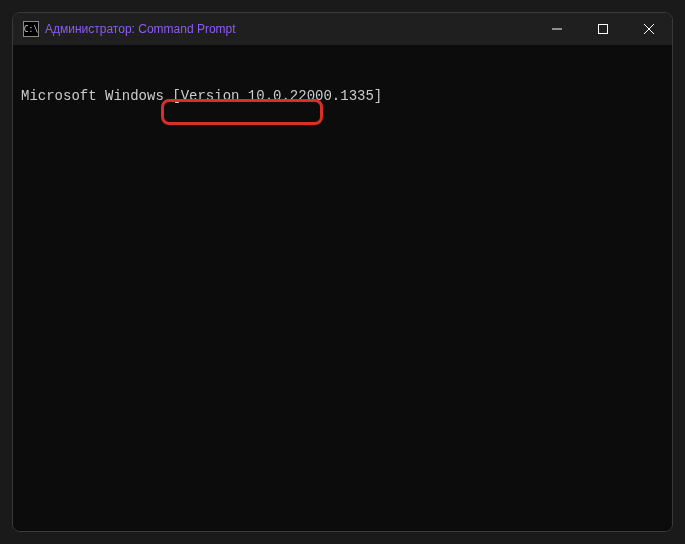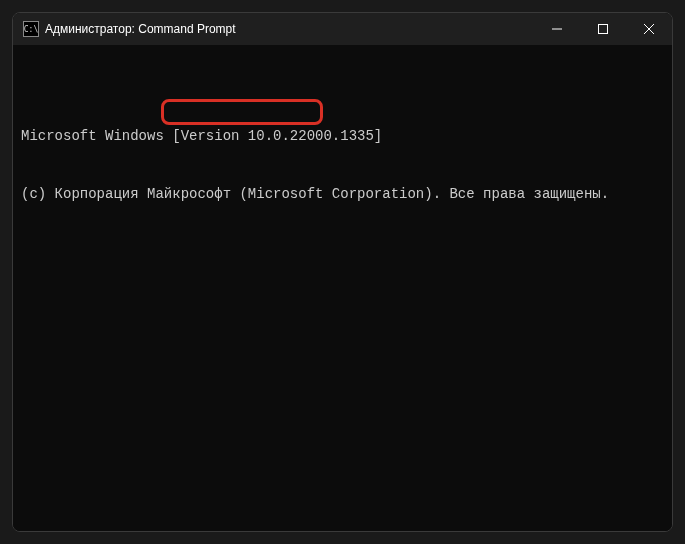--- a/index.html
+++ b/index.html
@@ -44,21 +44,21 @@
       border: 1px solid #888;
       display: flex;
       align-items: center;
       justify-content: center;
       font-size: 8px;
       color: #ccc;
       font-family: monospace;
     }
     .titlebar-title {
       flex: 1;
-      color: #ffffff;
+      color: #8b5cf6;
     }
     .window-controls {
       display: flex;
       height: 100%;
     }
     .win-btn {
       width: 46px;
       height: 32px;
       display: flex;
       align-items: center;
@@ -77,21 +77,20 @@
       padding: 6px 8px;
       font-family: Consolas, "Courier New", monospace;
       font-size: 14px;
       line-height: 18px;
       color: #cccccc;
       white-space: pre;
       position: relative;
     }
     .line1, .line2, .blank, .promptline {
       display: block;
-      margin-top: 40px;
     }
     .highlight-box {
       position: absolute;
       border: 3px solid #d93025;
       border-radius: 8px;
       pointer-events: none;
     }
     .cursor {
       display: inline-block;
       width: 8px;
@@ -121,16 +120,16 @@
       </div>
       <div class="win-btn">
         <svg width="10" height="10" viewBox="0 0 10 10">
             <line x1="0" y1="0" x2="10" y2="10"></line>
             <line x1="10" y1="0" x2="0" y2="10"></line>
           </svg>
       </div>
     </div>
   </div>
   <div class="terminal">
-    <span class="line1">Microsoft Windows [Version 10.0.22000.1335]</span><span class="line2">(c) Корпорация Майкрософт (Microsoft Corporation). Все права защищены.</span><span class="blank"> </span>
+    <span class="line1">Microsoft Windows [Version 10.0.22000.1335]</span><span class="blank"> </span>
     <div class="highlight-box" style="top:54px;left:148px;width:162px;height:26px;"></div>
   </div>
 </div>
 
 </body></html>

